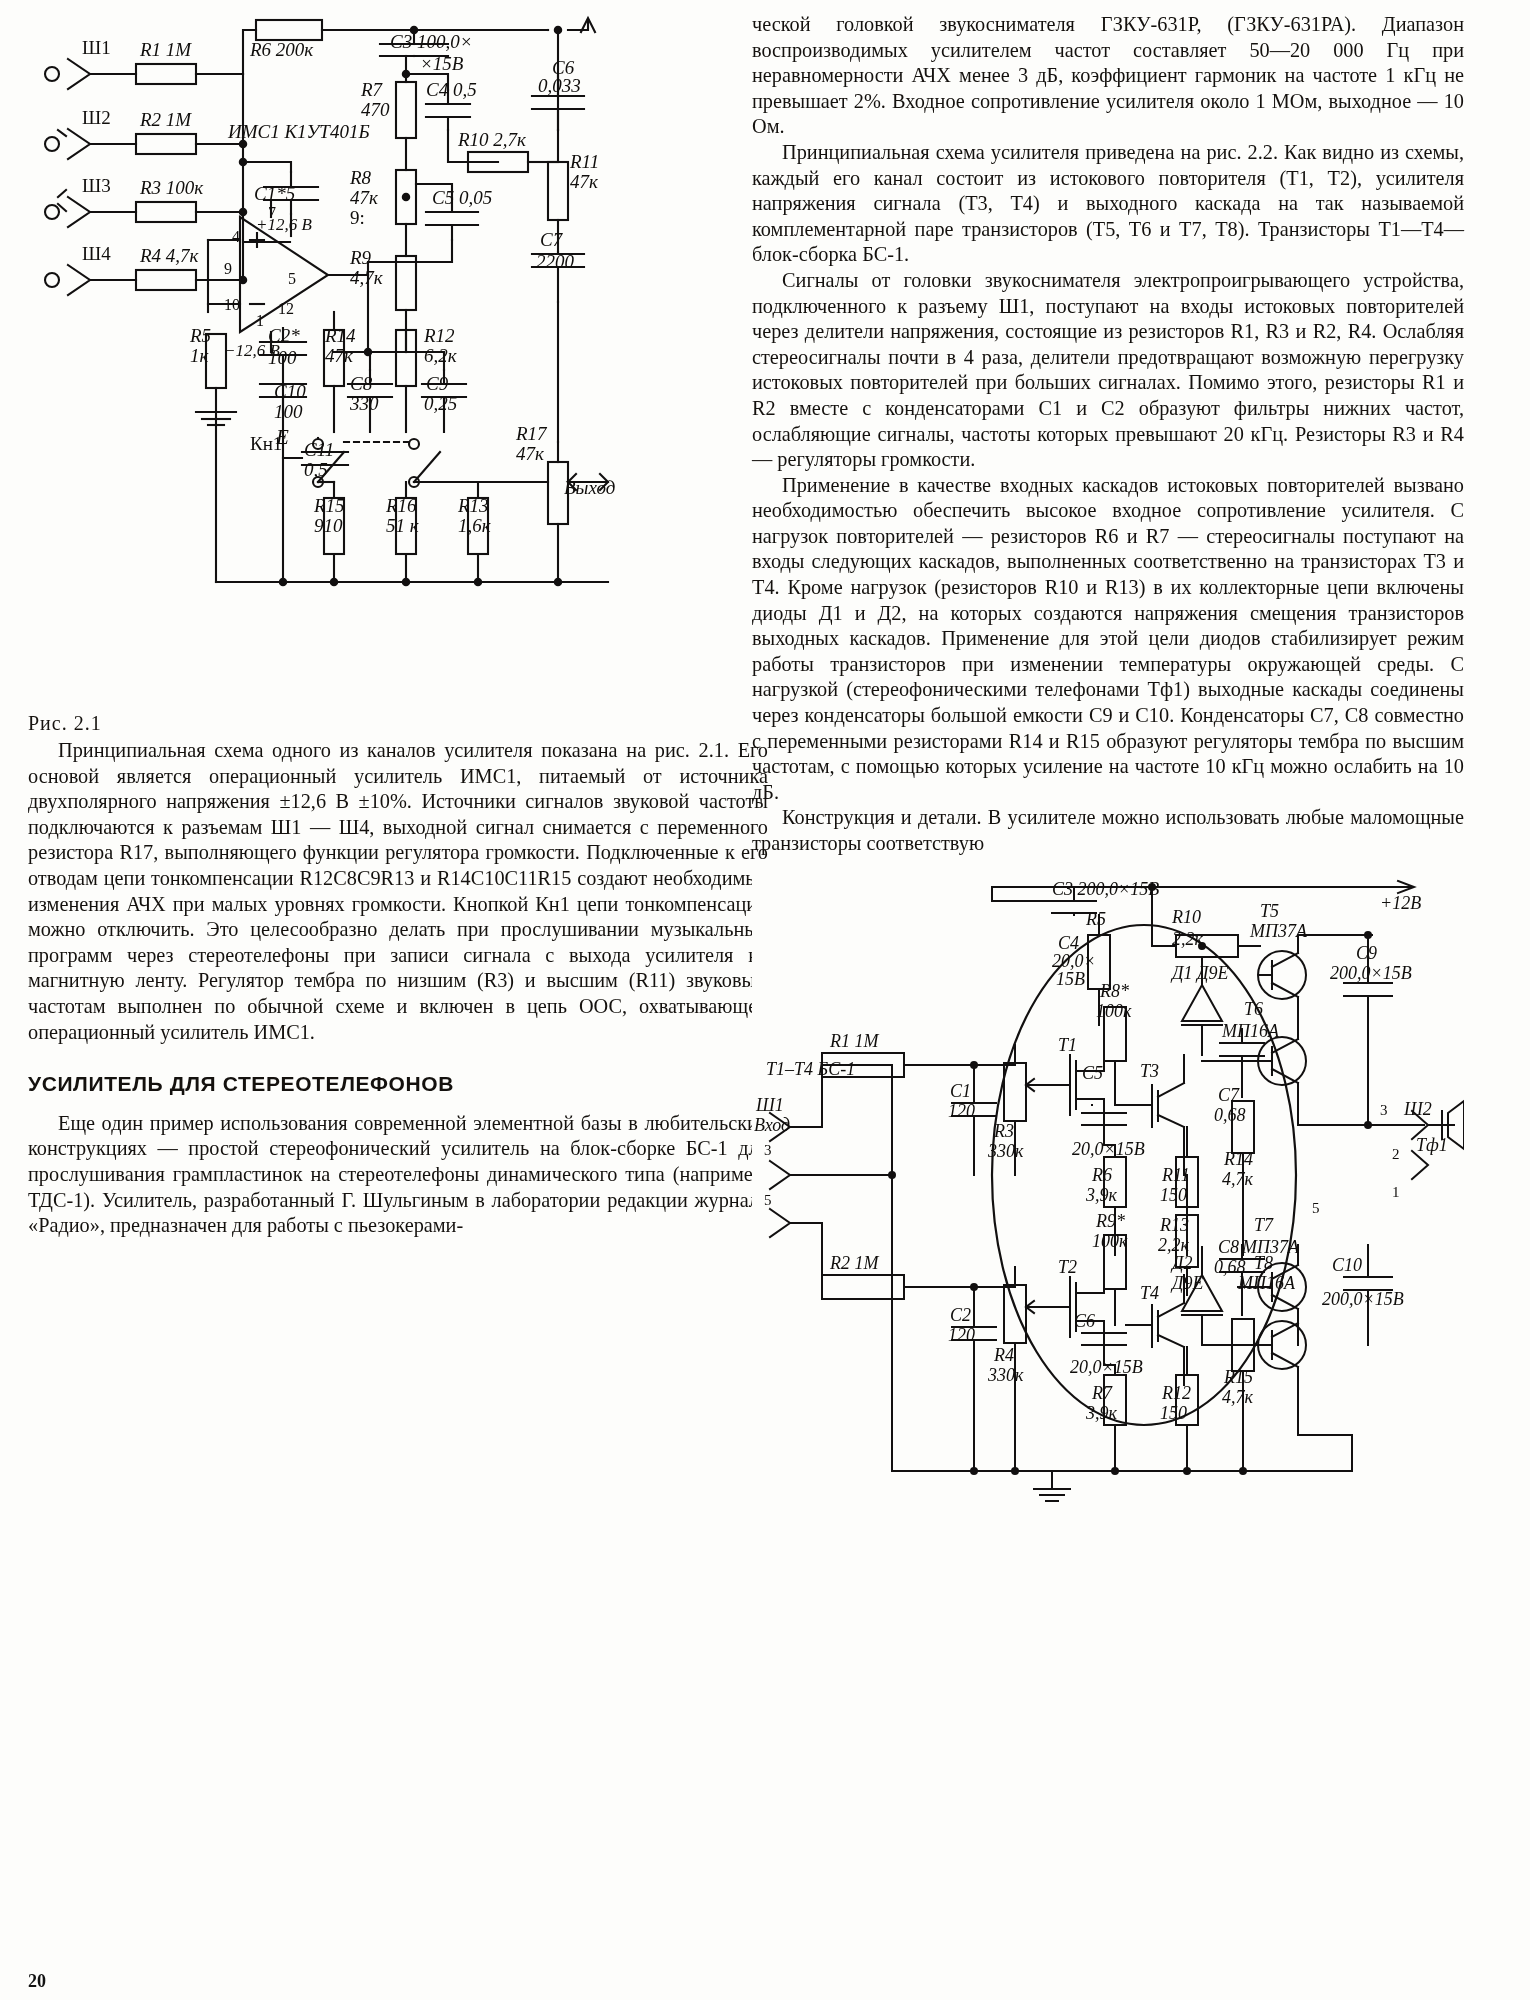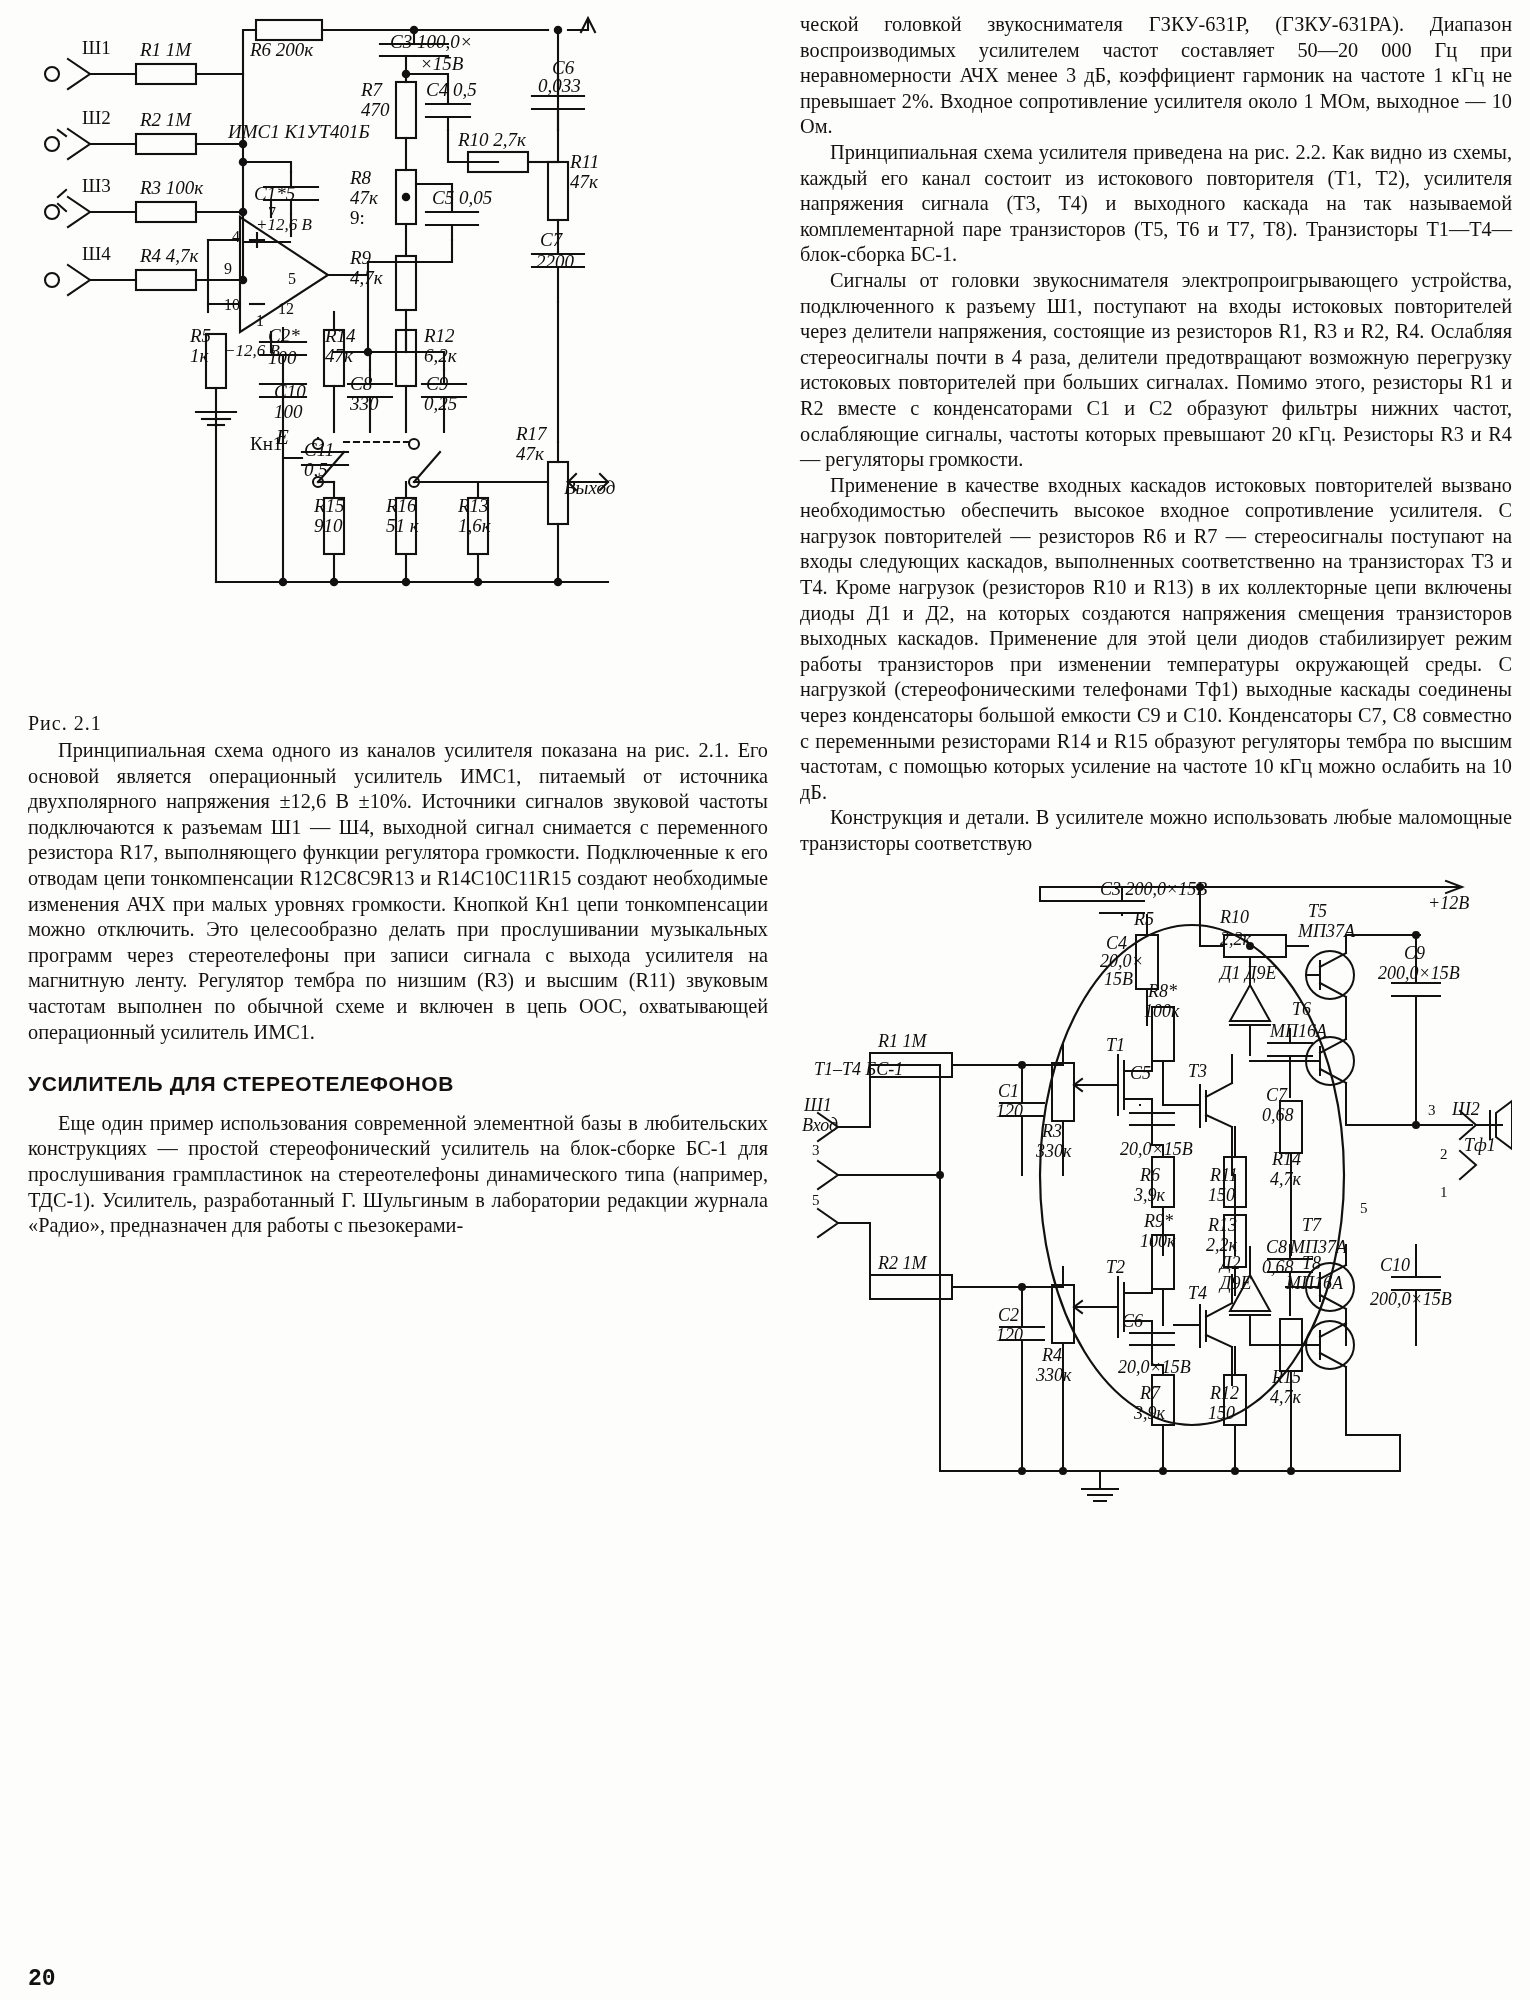--- a/index.html
+++ b/index.html
@@ -25,21 +25,21 @@
   
   .col-left {
     position: absolute;
     left: 28px;
     top: 12px;
     width: 740px;
     height: 1950px;
   }
   .col-right {
     position: absolute;
-    left: 800px;
+    left: 752px;
     top: 12px;
     width: 712px;
     height: 1950px;
   }
   
   .ptext {
     font-family: "Liberation Serif", serif;
     font-size: 20.3px;
     line-height: 25.6px;
     text-align: justify;
@@ -63,22 +63,22 @@
   .caption {
     text-align: left;
     font-family: "Liberation Serif", serif;
     font-size: 20px;
     letter-spacing: 1px;
   }
   .pagenum {
     position: absolute;
     left: 28px;
     bottom: 8px;
-    font-family: Liberation Mono, monospace;
-    font-size: 23px;
+    font-family: Liberation Serif, serif;
+    font-size: 18px;
     font-weight: bold;
     color: #111;
   }
   
   .fig {
     position: relative;
     background: #fdfdfb;
   }
   .fig svg { display: block; }
   .fig text {

